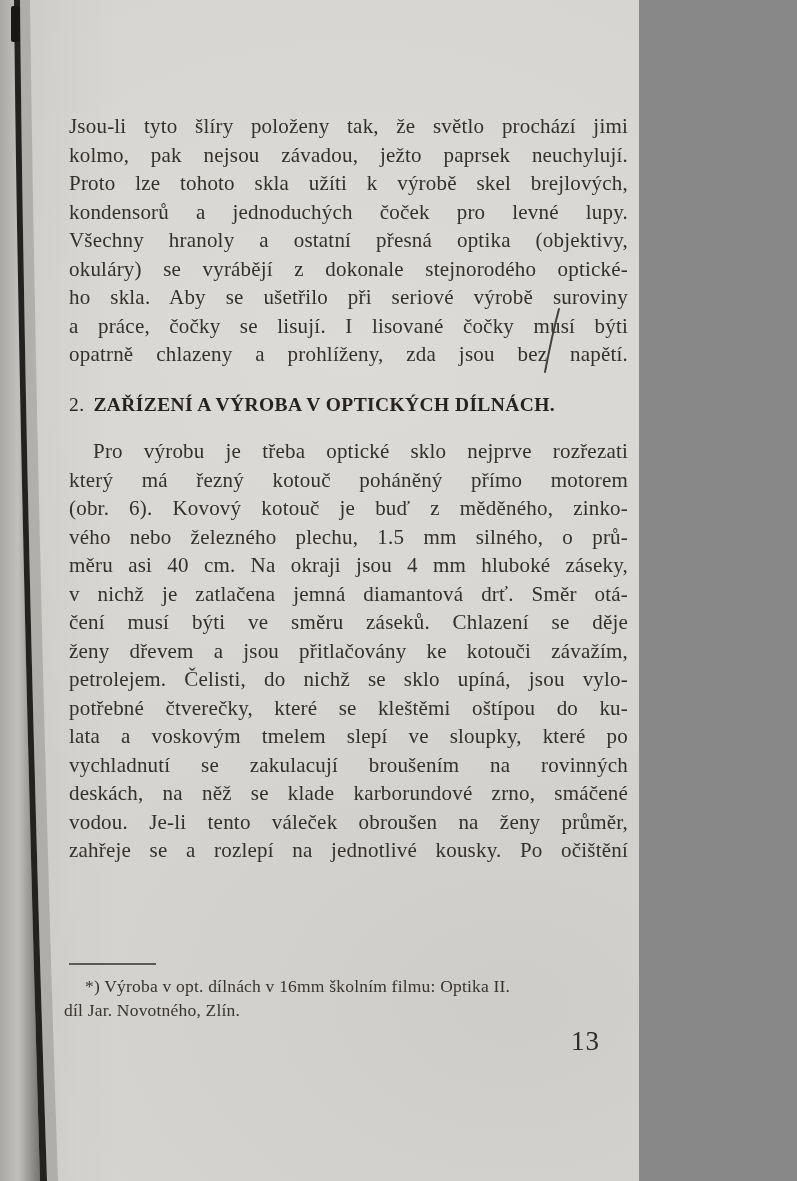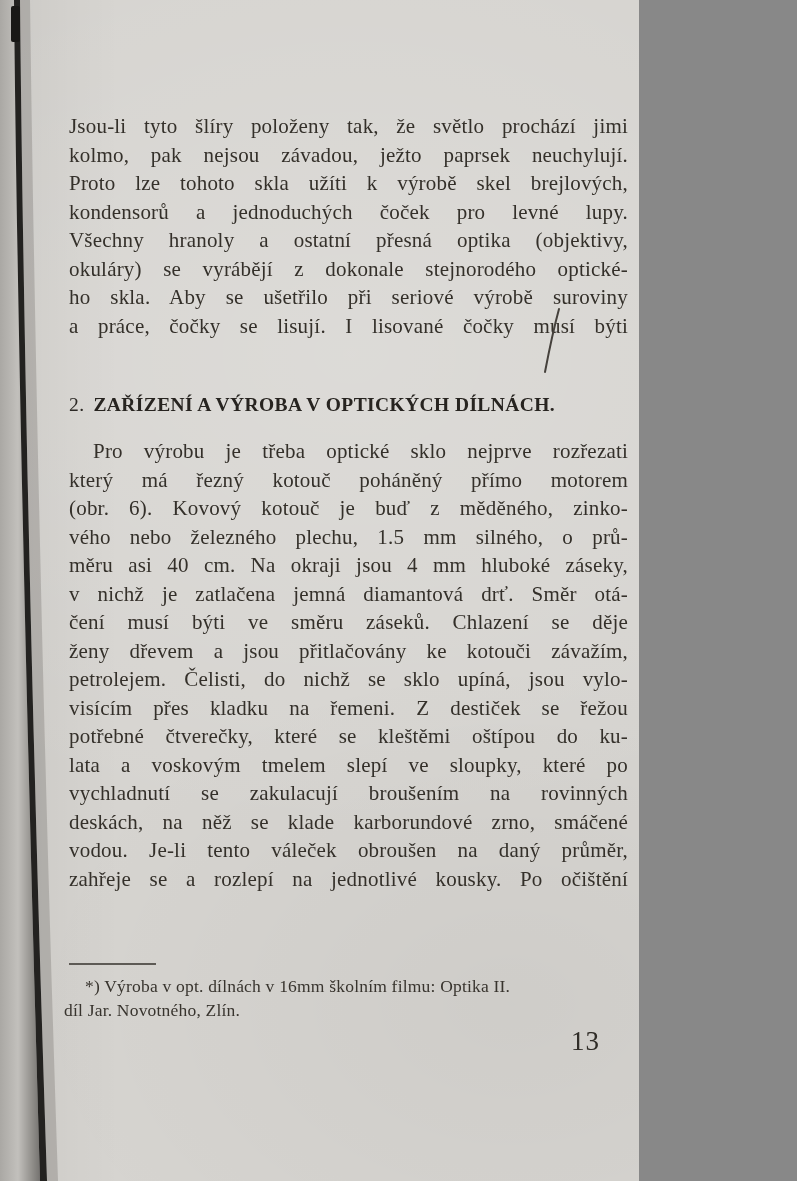--- a/index.html
+++ b/index.html
@@ -84,44 +84,44 @@
   <div class="textcol" id="para1">
 
   <div class="line">Jsou-li tyto šlíry položeny tak, že světlo prochází jimi</div>
       <div class="line">kolmo, pak nejsou závadou, ježto paprsek neuchylují.</div>
       <div class="line">Proto lze tohoto skla užíti k výrobě skel brejlových,</div>
       <div class="line">kondensorů a jednoduchých čoček pro levné lupy.</div>
       <div class="line">Všechny hranoly a ostatní přesná optika (objektivy,</div>
       <div class="line">okuláry) se vyrábějí z dokonale stejnorodého optické-</div>
       <div class="line">ho skla. Aby se ušetřilo při seriové výrobě suroviny</div>
       <div class="line">a práce, čočky se lisují. I lisované čočky musí býti</div>
+      <div class="line">opatrně chlazeny a prohlíženy, zda jsou bez napětí.</div>
     </div>
 
   <div class="heading">
     <span class="hnum">2.</span>
     <span class="htxt">ZAŘÍZENÍ A VÝROBA V OPTICKÝCH DÍLNÁCH.</span>
   </div>
 
   <div class="textcol" id="para2">
 
   <div class="line">Pro výrobu je třeba optické sklo nejprve rozřezati</div>
       <div class="line">který má řezný kotouč poháněný přímo motorem</div>
       <div class="line">(obr. 6). Kovový kotouč je buď z měděného, zinko-</div>
       <div class="line">vého nebo železného plechu, 1.5 mm silného, o prů-</div>
       <div class="line">měru asi 40 cm. Na okraji jsou 4 mm hluboké záseky,</div>
       <div class="line">v nichž je zatlačena jemná diamantová drť. Směr otá-</div>
       <div class="line">čení musí býti ve směru záseků. Chlazení se děje</div>
       <div class="line">ženy dřevem a jsou přitlačovány ke kotouči závažím,</div>
       <div class="line">petrolejem. Čelisti, do nichž se sklo upíná, jsou vylo-</div>
-      <div class="line">visícím přes kladku na řemeni. Z destiček se řežou</div>
       <div class="line">potřebné čtverečky, které se kleštěmi oštípou do ku-</div>
       <div class="line">lata a voskovým tmelem slepí ve sloupky, které po</div>
       <div class="line">vychladnutí se zakulacují broušením na rovinných</div>
       <div class="line">deskách, na něž se klade karborundové zrno, smáčené</div>
-      <div class="line">vodou. Je-li tento váleček obroušen na daný průměr,</div>
+      <div class="line">vodou. Je-li tento váleček obroušen na ženy průměr,</div>
       <div class="line">zahřeje se a rozlepí na jednotlivé kousky. Po očištění</div>
     </div>
 
   <div class="fnrule"></div>
 
   <div class="footnote">
 
   <div class="fn-line">*) Výroba v opt. dílnách v 16mm školním filmu: Optika II.</div>
       <div class="fn-line">díl Jar. Novotného, Zlín.</div>
     </div>

